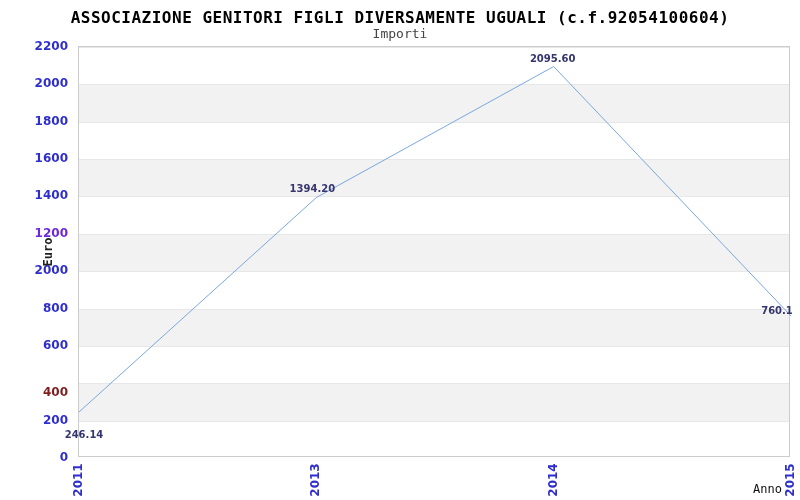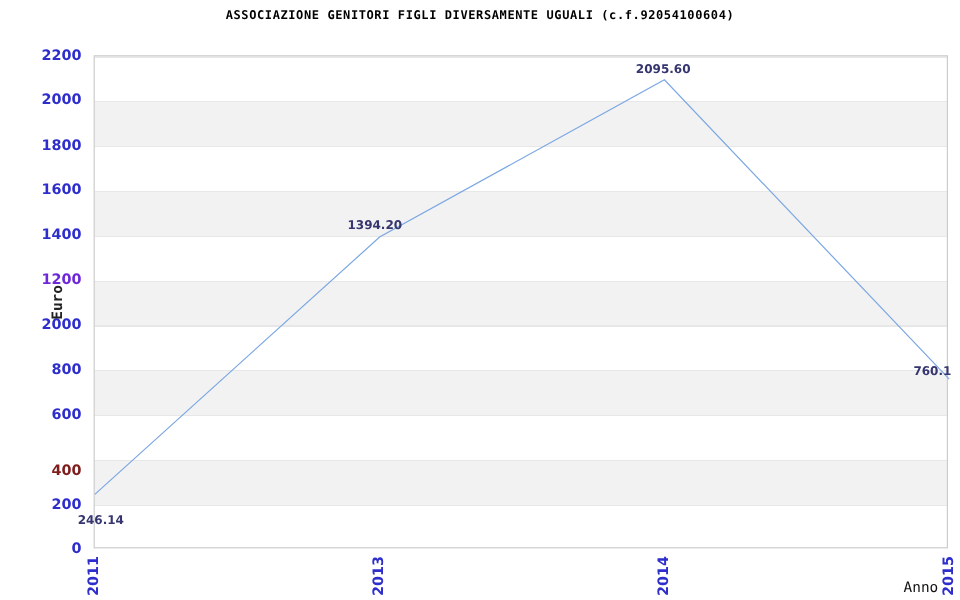--- a/index.html
+++ b/index.html
@@ -4,21 +4,21 @@
 <style>
   * { margin:0; padding:0; box-sizing:border-box; }
   html,body { width:800px; height:500px; background:#ffffff; overflow:hidden; }
   body { font-family:"DejaVu Sans", "Liberation Sans", sans-serif; position:relative; }
 
   .chart-container { position:absolute; left:0; top:0; width:800px; height:500px; background:#ffffff; }
 
   .chart-title {
     position:absolute; left:0; top:8; width:800px; text-align:center;
     font-family:"DejaVu Sans Mono", "Liberation Mono", monospace;
-    font-weight:bold; font-size:10px; color:#000000; letter-spacing:0.5px;
+    font-weight:bold; font-size:16px; color:#000000; letter-spacing:0.5px;
     top:8px;
   }
   .chart-subtitle {
     position:absolute; left:0; top:26px; width:800px; text-align:center;
     font-family:"DejaVu Sans Mono", "Liberation Mono", monospace;
     font-size:13px; color:#444444;
   }
 
   .plot-area {
     position:absolute; left:78px; top:46px; width:712px; height:411px;
@@ -63,20 +63,21 @@
     font-family:"DejaVu Sans Mono", "Liberation Mono", monospace;
     font-weight:normal; font-size:12px; color:#111111; z-index:4;
   }
 </style>
 </head>
 <body>
 
 <div class="chart-container">
 
   <div class="chart-title">ASSOCIAZIONE GENITORI FIGLI DIVERSAMENTE UGUALI (c.f.92054100604)</div>
+  <div class="chart-subtitle">Importi</div>
 
   <div class="y-ticks" id="y-ticks">
       <div class="y-tick" style="top: 411px; color: rgb(46, 46, 205);">0</div>
       <div class="y-tick" style="top: 373.636px; color: rgb(46, 46, 205);">200</div>
       <div class="y-tick" style="top: 346px; color: #7f1d1d; margin-left: 8px;">400</div>
       <div class="y-tick" style="top: 298.909px; color: rgb(46, 46, 205);">600</div>
       <div class="y-tick" style="top: 261.545px; color: rgb(46, 46, 205);">800</div>
       <div class="y-tick" style="top: 224.182px; color: rgb(46, 46, 205);">2000</div>
       <div class="y-tick" style="top: 186.818px; color: #6d28d9;">1200</div>
       <div class="y-tick" style="top: 149.455px; color: rgb(46, 46, 205);">1400</div>

